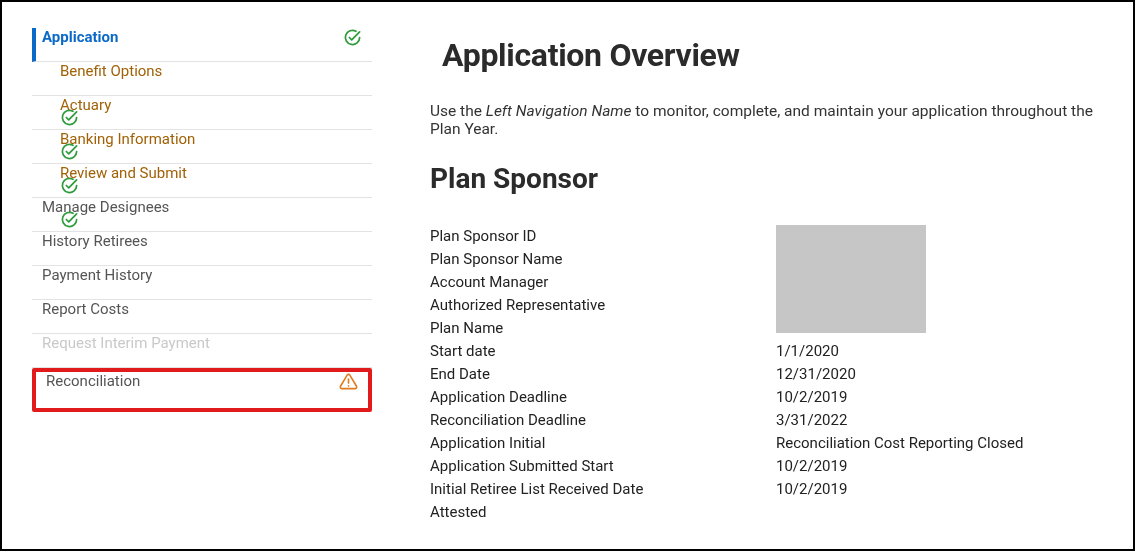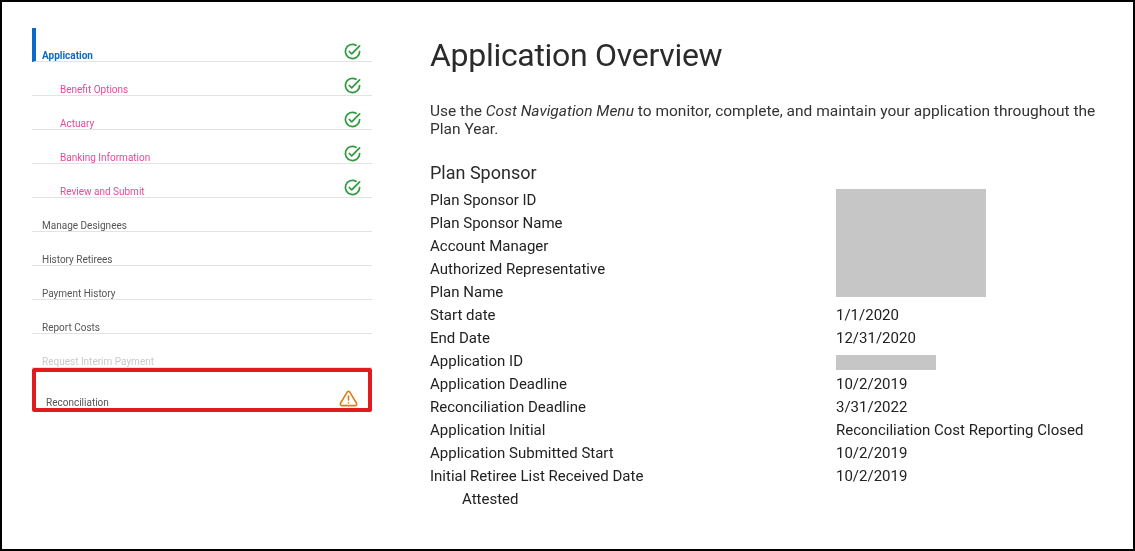--- a/index.html
+++ b/index.html
@@ -18,90 +18,89 @@
     padding: 26px 36px 0 30px;
     display: flex;
   }
   
   .sidebar {
     width: 340px;
     flex-shrink: 0;
   }
   .nav-item {
     display: flex;
-    align-items: flex-end;
+    align-items: flex-start;
     justify-content: space-between;
     height: 34px;
     border-bottom: 1px solid #e3e3e3;
     padding: 0 10px 0 10px;
-    font-size: 10px;
+    font-size: 15px;
     color: #555;
     cursor: pointer;
     position: relative;
     gap: 28px;
   }
   .nav-item.active {
     color: #0b69c7;
     font-weight: 700;
     border-left: 4px solid #0b69c7;
     padding-left: 6px;
   }
   .nav-item.sub {
     padding-left: 28px;
-    color: #ec4899;
+    color: #a16207;
     font-weight: 400;
+    flex-direction: column;
   }
   .nav-item.disabled { color: #c9c9c9; cursor: default; }
   .nav-item.highlighted {
     border: 4px solid #e11b1b;
     border-radius: 2px;
     height: 44px;
     padding-left: 10px;
   }
   .icon-check, .icon-warn {
     width: 19px; height: 19px; display: inline-block;
   }
   .icon-check svg { width: 19px; height: 19px; }
   .icon-warn svg { width: 19px; height: 19px; }
   
   .main {
     flex: 1;
     padding-left: 58px;
   }
   .page-title {
     font-size: 32px;
-    font-weight: 400;
-    margin: 8px 0 28px 0;
+    font-weight: 700;
+    margin: 8px 0 28px 12px;
     letter-spacing: -0.3px;
   }
   .intro {
     font-size: 15.5px;
     color: #333;
     margin-bottom: 24px;
   }
   .intro .menuref { font-style: italic; }
   .section-title {
-    font-size: 18px;
-    font-weight: 400;
-    margin: 4px 0 6px 0;
+    font-size: 28px;
+    font-weight: 700;
+    margin: 4px 0 30px 0;
   }
   .kv-row {
     display: flex;
     font-size: 15px;
     line-height: 23px;
     color: #222;
-    gap: 28px;
   }
   .kv-label {
     width: 346px;
     flex-shrink: 0;
   }
   .kv-value {
     flex: 1;
-    margin-left: 32px;
   }
   .redact-lg {
     display: inline-block;
     width: 150px; height: 108px;
     background: #c6c6c6;
   }
   .redact-sm {
     display: inline-block;
     width: 100px; height: 15px;
     background: #c6c6c6;
@@ -168,21 +167,21 @@
         <span class="icon-warn"><svg viewBox="0 0 24 24" fill="none" stroke="#e07a1d" stroke-width="2" stroke-linecap="round" stroke-linejoin="round">
             <path d="M10.3 3.9 1.9 18a2 2 0 0 0 1.7 3h16.8a2 2 0 0 0 1.7-3L13.7 3.9a2 2 0 0 0-3.4 0z"></path>
             <line x1="12" y1="9" x2="12" y2="14"></line>
             <line x1="12" y1="17.5" x2="12" y2="17.6"></line>
           </svg></span>
       </div>
     </nav>
   <main class="main">
     <h1 class="page-title">Application Overview</h1>
     <p class="intro">
-      <span>Use the </span><span class="menuref">Cost Navigation Menu</span><span> to monitor, complete, and maintain your application throughout the Plan Year.</span>
+      <span>Use the </span><span class="menuref">Left Navigation Name</span><span> to monitor, complete, and maintain your application throughout the Plan Year.</span>
     </p>
     <h2 class="section-title">Plan Sponsor</h2>
     <div class="kv">
         <div class="kv-row">
           <div class="kv-label">Plan Sponsor ID</div>
           <div class="kv-value" style="position: relative;">
             <span class="redact-lg" style="position: absolute;"></span>
           </div>
         </div>
         <div class="kv-row">
@@ -203,24 +202,20 @@
         </div>
         <div class="kv-row">
           <div class="kv-label">Start date</div>
           <div class="kv-value"><span>1/1/2020</span></div>
         </div>
         <div class="kv-row">
           <div class="kv-label">End Date</div>
           <div class="kv-value"><span>12/31/2020</span></div>
         </div>
         <div class="kv-row">
-          <div class="kv-label">Application ID</div>
-          <div class="kv-value"><span class="redact-sm"></span></div>
-        </div>
-        <div class="kv-row">
           <div class="kv-label">Application Deadline</div>
           <div class="kv-value"><span>10/2/2019</span></div>
         </div>
         <div class="kv-row">
           <div class="kv-label">Reconciliation Deadline</div>
           <div class="kv-value"><span>3/31/2022</span></div>
         </div>
         <div class="kv-row">
           <div class="kv-label">Application Initial</div>
           <div class="kv-value"><span>Reconciliation Cost Reporting Closed</span></div>

